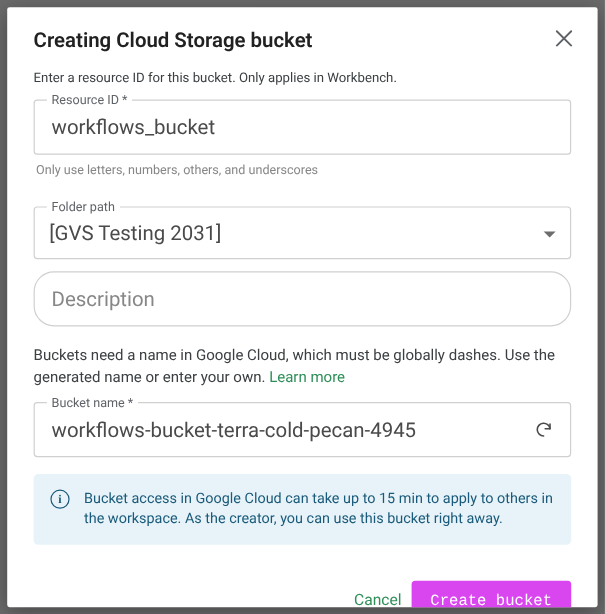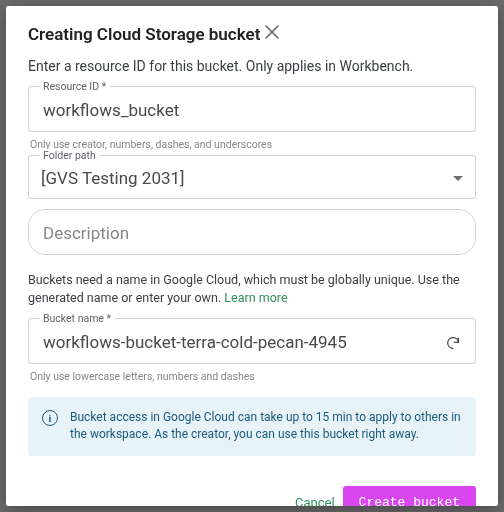--- a/index.html
+++ b/index.html
@@ -20,39 +20,39 @@
     position: absolute;
     top: 6px; left: 6px; right: 6px; bottom: 6px;
     background: #ffffff;
     border-radius: 2px;
     box-shadow: 0 4px 18px rgba(0,0,0,0.35);
     padding: 18px 22px 16px 22px;
     overflow: hidden;
   }
   .title-row {
     display: flex;
-    justify-content: flex-start;
+    justify-content: space-between;
     align-items: flex-start;
   }
   .dialog-title {
     font-size: 17px;
     font-weight: 600;
     color: #212121;
     margin: 0;
   }
   .close-btn {
     width: 24px; height: 24px;
     display: flex; align-items: center; justify-content: center;
     cursor: pointer;
     color: #5f6368;
     margin-top: -4px; margin-right: -6px;
   }
   .intro {
     margin: 14px 0 12px 0;
-    font-size: 14px;
+    font-size: 11px;
     color: #3c4043;
   }
   .field {
     position: relative;
     border: 1px solid #d0d0d0;
     border-radius: 3px;
     padding: 12px 12px 10px 12px;
     margin-top: 0;
   }
   .field .floating {
@@ -90,21 +90,21 @@
     font-size: 12.5px;
     color: #3c4043;
     margin: 16px 0 12px 0;
     line-height: 1.4;
   }
   .learn-more {
     color: #2f8f59;
     text-decoration: none;
     cursor: pointer;
   }
-  .bucket-field { display: flex; align-items: flex-end; gap: 23px; }
+  .bucket-field { display: flex; align-items: flex-start; gap: 23px; }
   .bucket-field input { flex: 1; }
   .refresh {
     width: 20px; height: 20px;
     display: flex; align-items: center; justify-content: center;
     color: #4a4a4a;
     cursor: pointer;
   }
   .alert {
     margin-top: 14px;
     background: #e7f3f8;
@@ -171,48 +171,47 @@
           </svg>
       </div>
     </div>
 
     <p class="intro">Enter a resource ID for this bucket. Only applies in Workbench.</p>
 
     <div class="field">
       <span class="floating">Resource ID *</span>
       <input type="text" value="workflows_bucket" style="">
     </div>
-    <div class="helper">Only use creator, numbers, dashes, and underscores</div>
-
-    <div class="field select-field" style="margin-top:4px">
+    <div class="helper">Only use letters, numbers, others, and underscores</div>
+
+    <div class="field select-field" style="margin-top:24px">
       <span class="floating">Folder path</span>
       <span class="value">[GVS Testing 2031]</span>
       <span class="caret"></span>
     </div>
 
     <div class="field mt10">
       <input type="text" placeholder="Description" style="">
     </div>
 
     <p class="para">
-      <span>Buckets need a name in Google Cloud, which must be globally unique. Use the generated name or enter your own.</span>
+      <span>Buckets need a name in Google Cloud, which must be globally dashes. Use the generated name or enter your own.</span>
       <a class="learn-more">Learn more</a>
     </p>
 
     <div class="field bucket-field">
       <span class="floating">Bucket name *</span>
       <input type="text" value="workflows-bucket-terra-cold-pecan-4945" style="">
       <div class="refresh">
         <svg width="16" height="16" viewBox="0 0 24 24" fill="none">
             <path d="M20 11A8 8 0 1 0 12 20" stroke="#4a4a4a" stroke-width="2" stroke-linecap="round"></path>
             <path d="M20 5v6h-6" stroke="#4a4a4a" stroke-width="2" stroke-linecap="round" stroke-linejoin="round"></path>
           </svg>
       </div>
     </div>
-    <div class="helper">Only use lowercase letters, numbers and dashes</div>
 
     <div class="alert">
       <div class="info-icon">i</div>
       <div class="msg">Bucket access in Google Cloud can take up to 15 min to apply to others in the workspace. As the creator, you can use this bucket right away.</div>
     </div>
 
     <div class="footer">
       <button class="btn-cancel">Cancel</button>
       <button class="btn-primary">Create bucket</button>
     </div>

